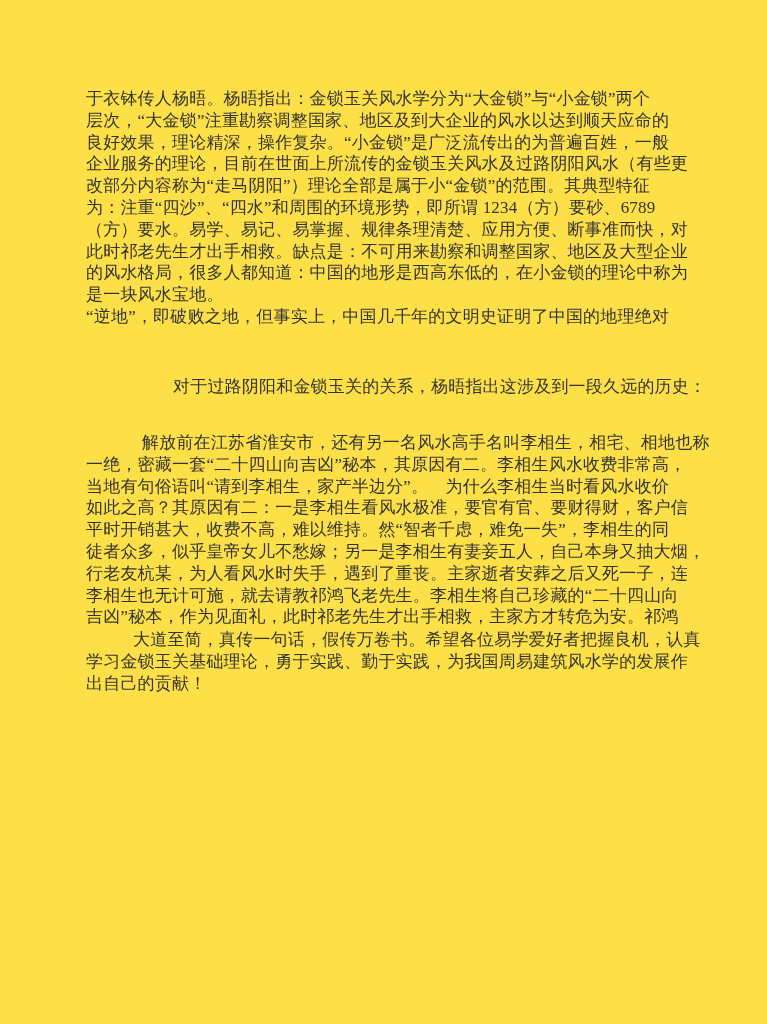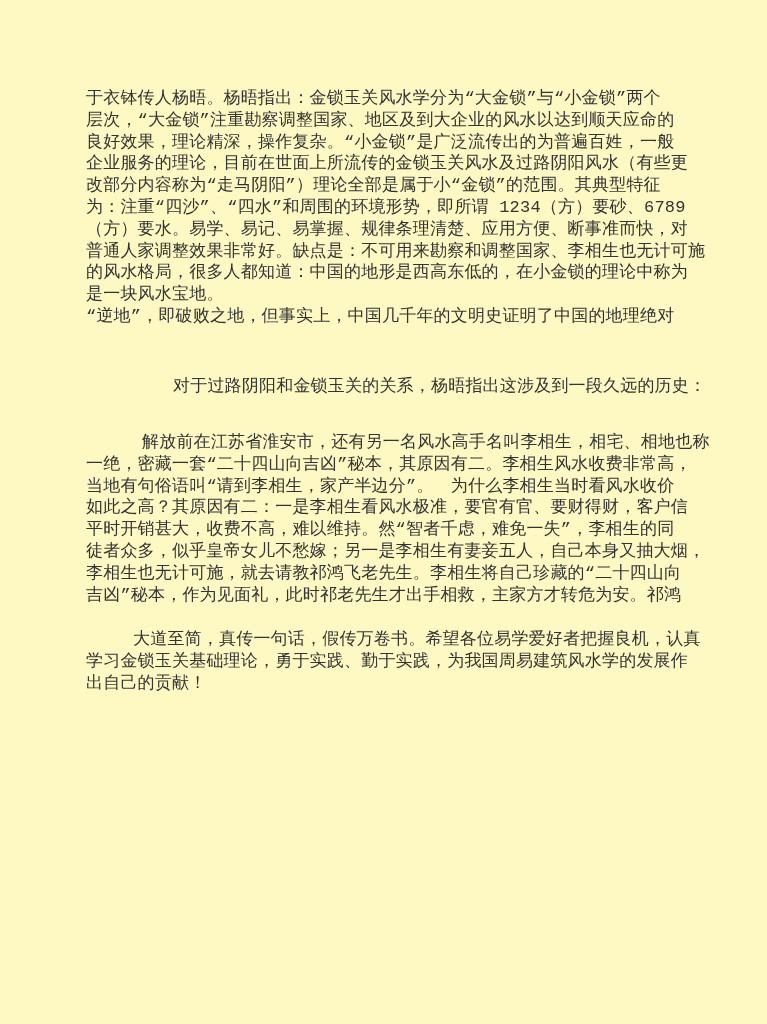--- a/index.html
+++ b/index.html
@@ -4,23 +4,23 @@
 <style>
   html, body {
     margin: 0;
     padding: 0;
     background: #ffffff;
   }
   .page {
     position: relative;
     width: 767px;
     height: 1024px;
-    background: #fef9c3;
+    background: #fde047;
     overflow: hidden;
-    font-family: Liberation Mono, monospace;
+    font-family: Liberation Serif, serif;
   }
   .doc {
     position: absolute;
     left: 86px;
     top: 0;
     width: 600px;
     color: #333333;
     font-size: 17px;
   }
   .para {
@@ -50,37 +50,38 @@
   <div class="doc">
 
     <div class="para para-1">
       <div class="line">于衣钵传人杨晤。杨晤指出：金锁玉关风水学分为“大金锁”与“小金锁”两个</div>
       <div class="line">层次，“大金锁”注重勘察调整国家、地区及到大企业的风水以达到顺天应命的</div>
       <div class="line">良好效果，理论精深，操作复杂。“小金锁”是广泛流传出的为普遍百姓，一般</div>
       <div class="line">企业服务的理论，目前在世面上所流传的金锁玉关风水及过路阴阳风水（有些更</div>
       <div class="line">改部分内容称为“走马阴阳”）理论全部是属于小“金锁”的范围。其典型特征</div>
       <div class="line">为：注重“四沙”、“四水”和周围的环境形势，即所谓 1234（方）要砂、6789</div>
       <div class="line">（方）要水。易学、易记、易掌握、规律条理清楚、应用方便、断事准而快，对</div>
-      <div class="line">普通人家调整效果非常好。缺点是：不可用来勘察和调整国家、李相生也无计可施</div>
+      <div class="line">此时祁老先生才出手相救。缺点是：不可用来勘察和调整国家、地区及大型企业</div>
       <div class="line">的风水格局，很多人都知道：中国的地形是西高东低的，在小金锁的理论中称为</div>
       <div class="line">是一块风水宝地。</div>
       <div class="line">“逆地”，即破败之地，但事实上，中国几千年的文明史证明了中国的地理绝对</div>
     </div>
 
     <div class="para para-2">
       <div class="line indent-a">对于过路阴阳和金锁玉关的关系，杨晤指出这涉及到一段久远的历史：</div>
     </div>
 
     <div class="para para-3">
       <div class="line indent-b">解放前在江苏省淮安市，还有另一名风水高手名叫李相生，相宅、相地也称</div>
       <div class="line">一绝，密藏一套“二十四山向吉凶”秘本，其原因有二。李相生风水收费非常高，</div>
       <div class="line">当地有句俗语叫“请到李相生，家产半边分”。　为什么李相生当时看风水收价</div>
       <div class="line">如此之高？其原因有二：一是李相生看风水极准，要官有官、要财得财，客户信</div>
       <div class="line">平时开销甚大，收费不高，难以维持。然“智者千虑，难免一失”，李相生的同</div>
       <div class="line">徒者众多，似乎皇帝女儿不愁嫁；另一是李相生有妻妾五人，自己本身又抽大烟，</div>
+      <div class="line">行老友杭某，为人看风水时失手，遇到了重丧。主家逝者安葬之后又死一子，连</div>
       <div class="line">李相生也无计可施，就去请教祁鸿飞老先生。李相生将自己珍藏的“二十四山向</div>
       <div class="line">吉凶”秘本，作为见面礼，此时祁老先生才出手相救，主家方才转危为安。祁鸿</div>
     </div>
 
     <div class="para para-4">
       <div class="line indent-c">大道至简，真传一句话，假传万卷书。希望各位易学爱好者把握良机，认真</div>
       <div class="line">学习金锁玉关基础理论，勇于实践、勤于实践，为我国周易建筑风水学的发展作</div>
       <div class="line">出自己的贡献！</div>
     </div>
 

